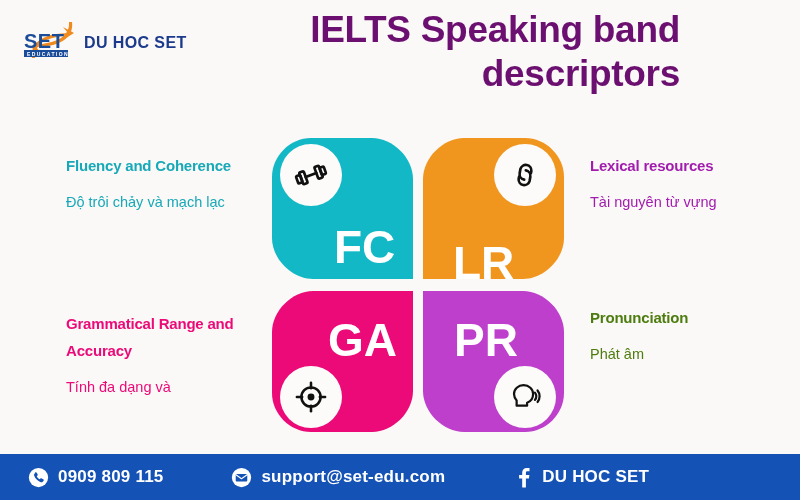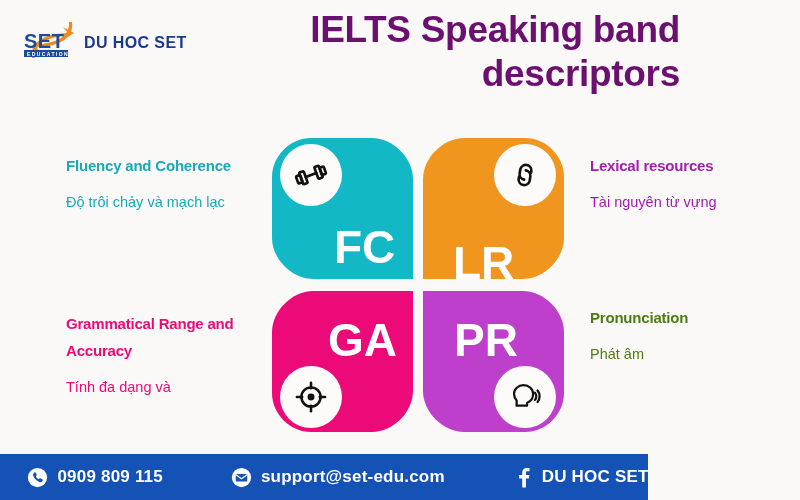--- a/index.html
+++ b/index.html
@@ -62,21 +62,21 @@
   .badge{position:absolute;width:62px;height:62px;border-radius:50%;
          background:#FCFBF9;display:flex;align-items:center;justify-content:center;}
   #badge-fc{left:12px;top:10px;}
   #badge-lr{left:226px;top:10px;}
   #badge-ga{left:12px;top:232px;}
   #badge-pr{left:226px;top:232px;}
   .badge svg{display:block;}
 
   
   .footer{
-    position:absolute;left:0;bottom:0;width:648px;height:46px;
+    position:absolute;left:0;bottom:0;width:800px;height:46px;
     background:#1552B5;display:flex;align-items:center;
     justify-content:center;gap:0px;
   }
   .f-item{display:flex;align-items:center;gap:9px;color:#ffffff;
           font-size:17px;font-weight:bold;letter-spacing:.2px;white-space:nowrap;}
   #f-phone{margin-left:28px;}
   #f-mail{margin-left:68px;}
   #f-fb{margin-left:68px;margin-right:auto;}
   .f-ico{display:flex;align-items:center;justify-content:center;}
   .f-ico svg{display:block;}

